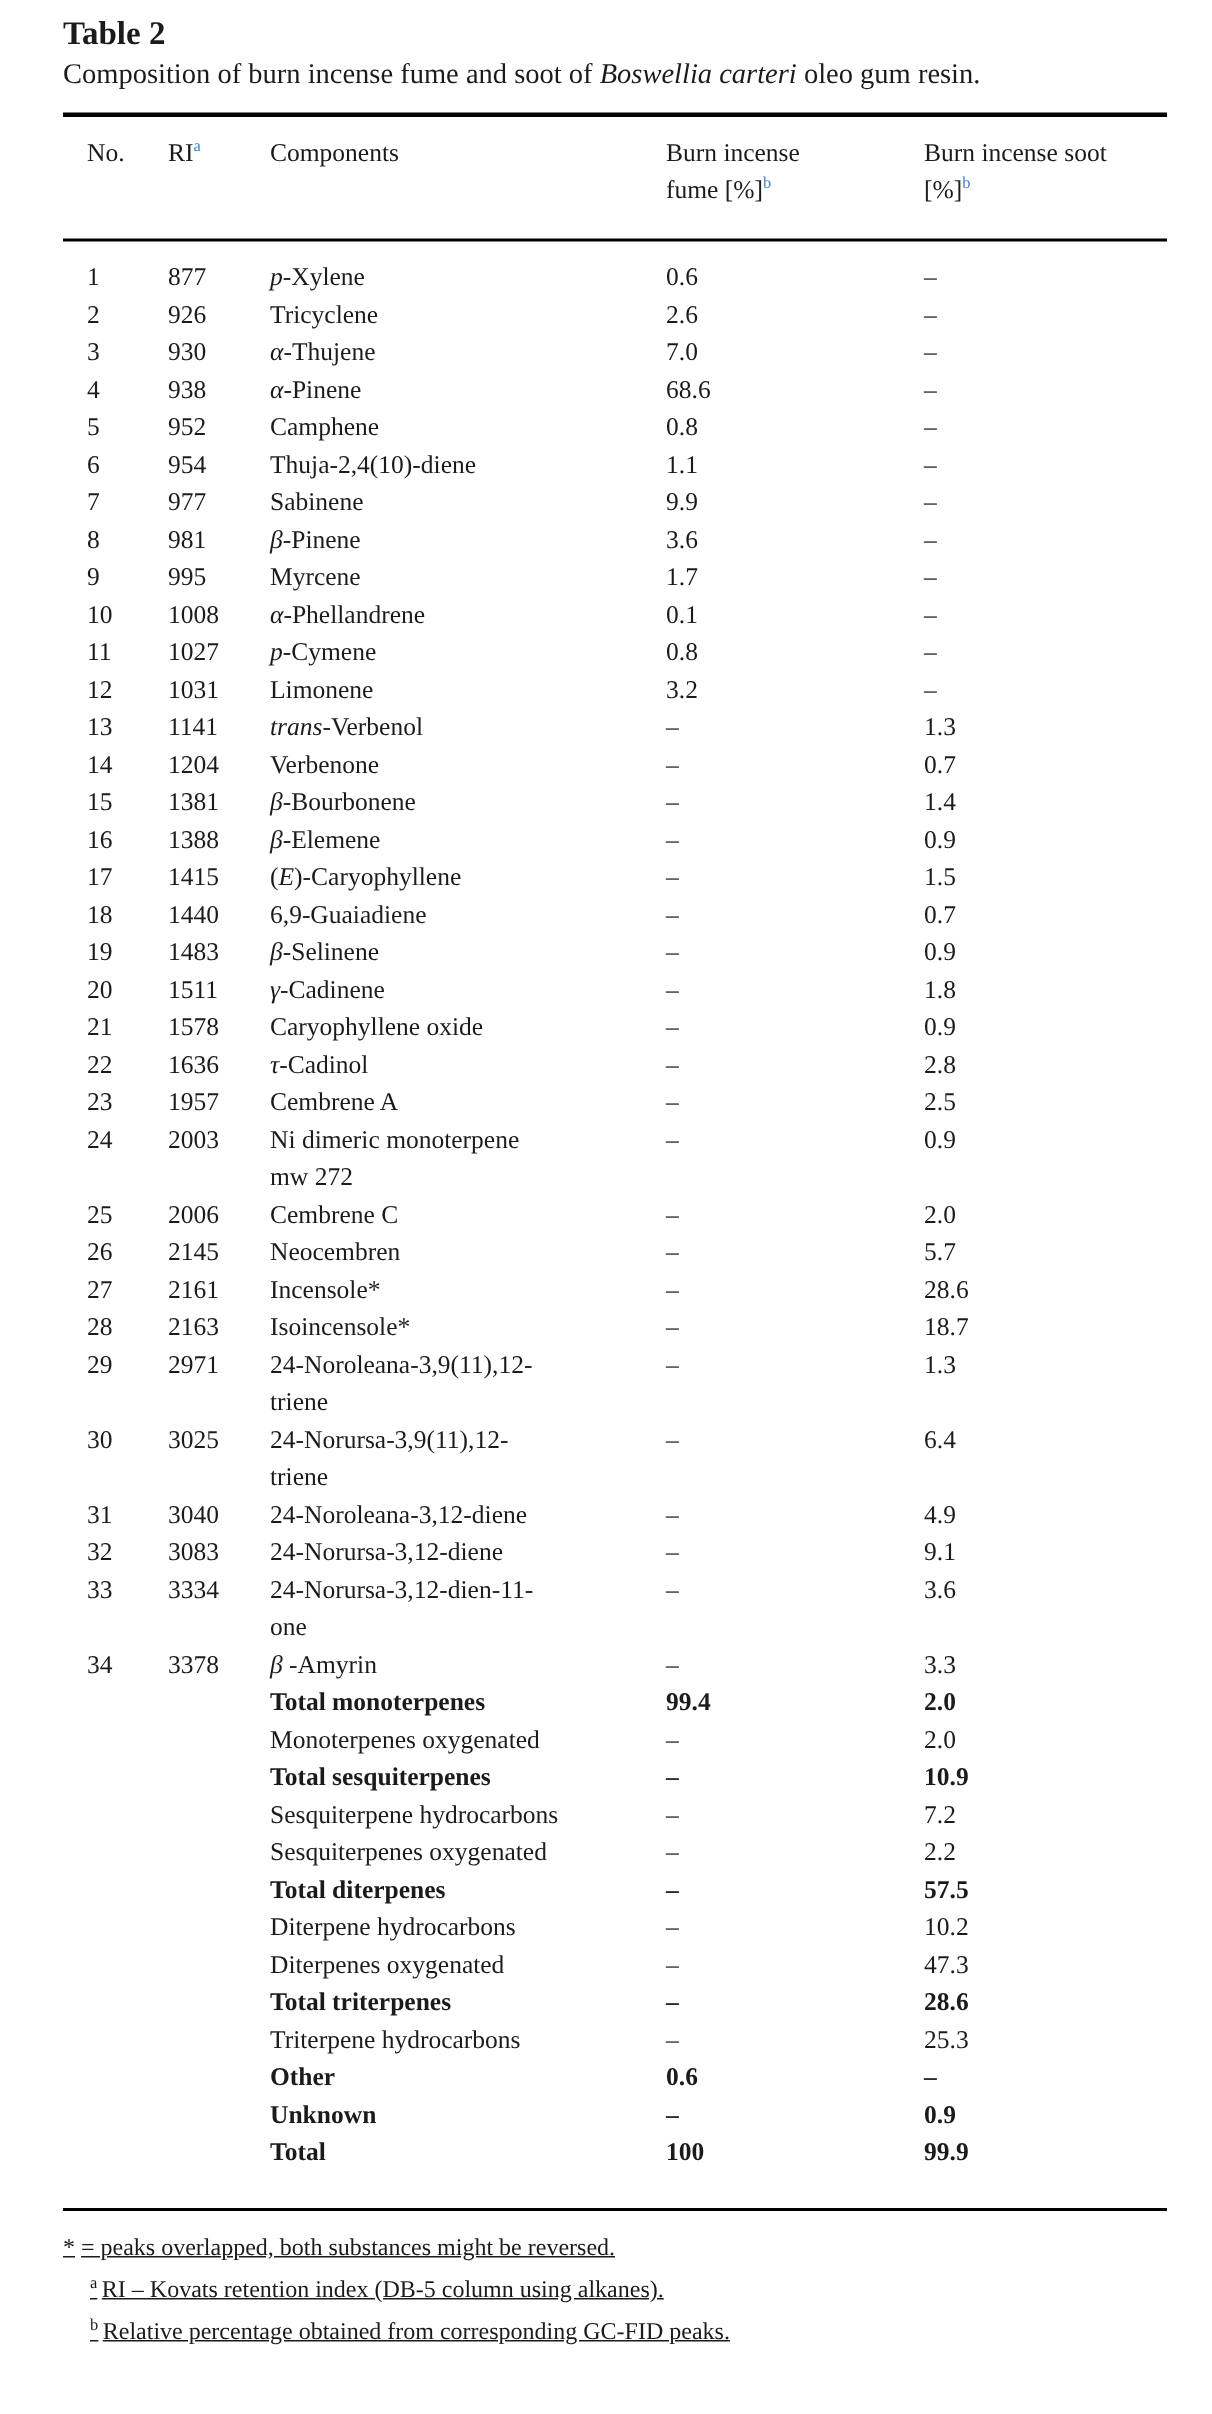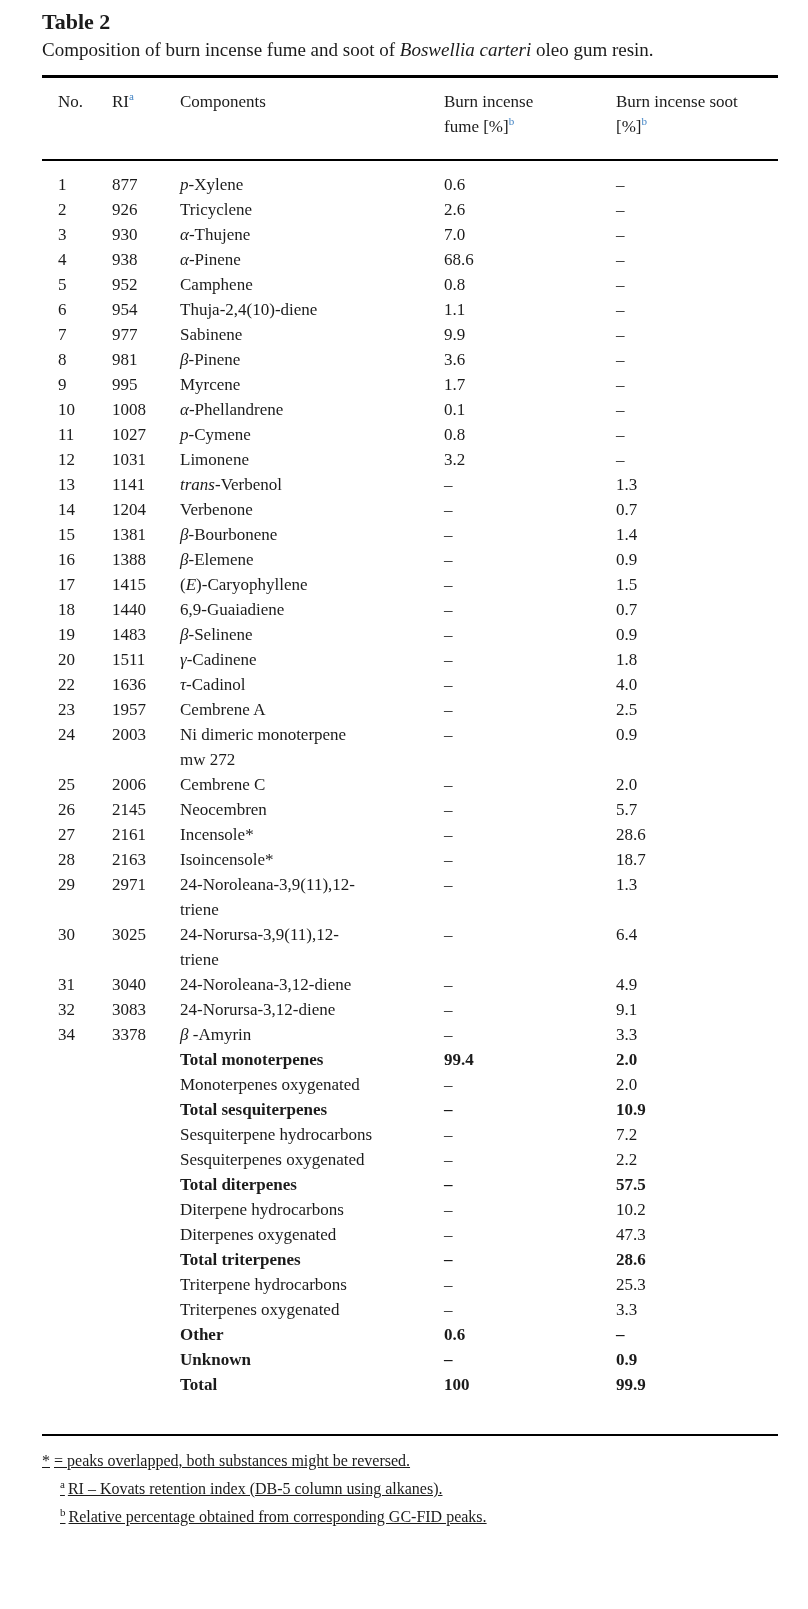--- a/index.html
+++ b/index.html
@@ -41,21 +41,21 @@
 
   thead th {
     padding-top: 11px;
     padding-bottom: 20px;
     line-height: 25px;
     border-bottom: 2px solid var(--rule);
   }
 
   tbody td { line-height: 25px; }
   tbody tr:first-child td { padding-top: 11px; }
-  tbody tr:last-child td  { padding-bottom: 37px; margin-left: 11px; }
+  tbody tr:last-child td  { padding-bottom: 25px; margin-left: 11px; }
   tbody tr.bold td { font-weight: 700; }
 
   sup {
     font-size: 11px;
     line-height: 0;
     vertical-align: super;
   }
   sup.blue { color: var(--sup-blue); }
 
   .footnotes { margin-top: 11px; font-size: 16px; text-decoration: underline; }
@@ -432,33 +432,50 @@
           </td>
           <td>
             <div><span>–</span></div>
           </td>
           <td>
             <div><span>1.8</span></div>
           </td>
         </tr>
         <tr>
           <td>
+            <div><span>21</span></div>
+          </td>
+          <td>
+            <div><span>1578</span></div>
+          </td>
+          <td>
+            <div><span>Caryophyllene oxide</span></div>
+          </td>
+          <td>
+            <div><span>–</span></div>
+          </td>
+          <td>
+            <div><span>0.9</span></div>
+          </td>
+        </tr>
+        <tr>
+          <td>
             <div><span>22</span></div>
           </td>
           <td>
             <div><span>1636</span></div>
           </td>
           <td>
             <div><i>τ</i><span>-Cadinol</span></div>
           </td>
           <td>
             <div><span>–</span></div>
           </td>
           <td>
-            <div><span>4.0</span></div>
+            <div><span>2.8</span></div>
           </td>
         </tr>
         <tr>
           <td>
             <div><span>23</span></div>
           </td>
           <td>
             <div><span>1957</span></div>
           </td>
           <td>
@@ -622,20 +639,38 @@
           </td>
           <td>
             <div><span>–</span></div>
           </td>
           <td>
             <div><span>9.1</span></div>
           </td>
         </tr>
         <tr>
           <td>
+            <div><span>33</span></div>
+          </td>
+          <td>
+            <div><span>3334</span></div>
+          </td>
+          <td>
+            <div><span>24-Norursa-3,12-dien-11-</span></div>
+            <div><span>one</span></div>
+          </td>
+          <td>
+            <div><span>–</span></div>
+          </td>
+          <td>
+            <div><span>3.6</span></div>
+          </td>
+        </tr>
+        <tr>
+          <td>
             <div><span>34</span></div>
           </td>
           <td>
             <div><span>3378</span></div>
           </td>
           <td>
             <div><i>β</i><span> -Amyrin</span></div>
           </td>
           <td>
             <div><span>–</span></div>
@@ -805,37 +840,20 @@
             <div><span></span></div>
           </td>
           <td>
             <div><span>Triterpene hydrocarbons</span></div>
           </td>
           <td>
             <div><span>–</span></div>
           </td>
           <td>
             <div><span>25.3</span></div>
-          </td>
-        </tr>
-        <tr>
-          <td>
-            <div><span></span></div>
-          </td>
-          <td>
-            <div><span></span></div>
-          </td>
-          <td>
-            <div><span>Triterpenes oxygenated</span></div>
-          </td>
-          <td>
-            <div><span>–</span></div>
-          </td>
-          <td>
-            <div><span>3.3</span></div>
           </td>
         </tr>
         <tr class="bold">
           <td>
             <div><span></span></div>
           </td>
           <td>
             <div><span></span></div>
           </td>
           <td>

